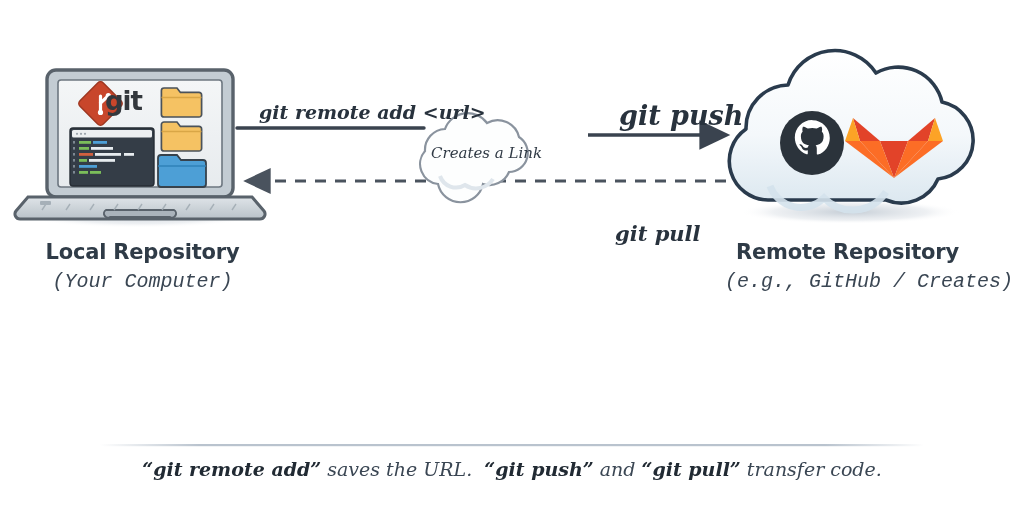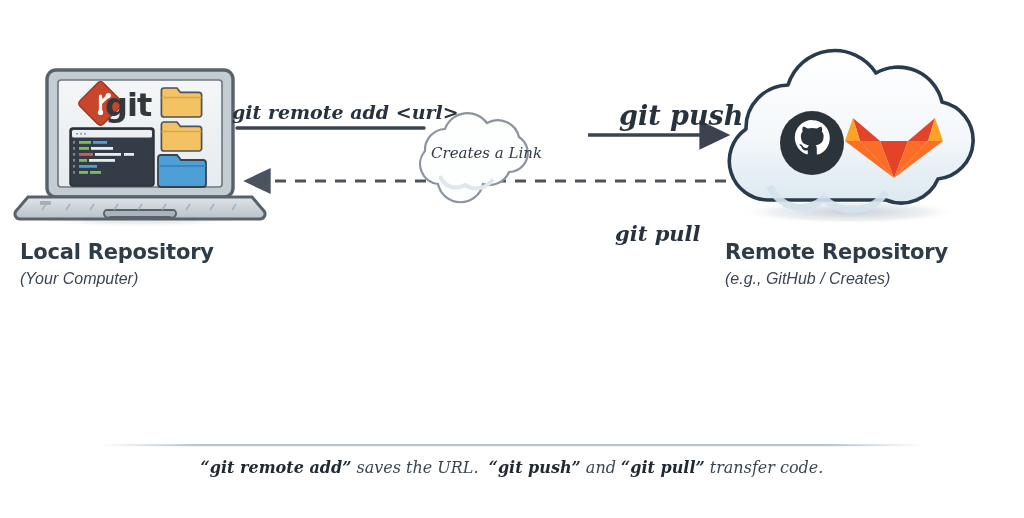--- a/index.html
+++ b/index.html
@@ -15,45 +15,45 @@
     position: relative;
   }
   #canvas {
     position: absolute;
     inset: 0;
     width: 1024px;
     height: 518px;
   }
   .lbl {
     position: absolute;
-    text-align: left;
+    text-align: center;
     color: #2f3b47;
     white-space: nowrap;
   }
   .lbl-title {
     font-family: "DejaVu Sans", sans-serif;
     font-weight: bold;
     font-size: 21px;
     letter-spacing: -0.2px;
   }
   .lbl-sub {
-    font-family: Liberation Sans, sans-serif;
+    font-family: Liberation Mono, monospace;
     font-style: italic;
-    font-size: 16px;
+    font-size: 20px;
     color: #3a4653;
   }
   .arrow-lbl {
     position: absolute;
     font-family: "DejaVu Serif", serif;
     font-style: italic;
     font-weight: bold;
     color: #28323d;
     white-space: nowrap;
   }
-  #lbl-remote-add { font-size: 19px; left: 232px; top: 101px; }
+  #lbl-remote-add { font-size: 19px; left: 259px; top: 101px; }
   #lbl-push { font-size: 27px; left: 619px; top: 100px; }
   #lbl-pull { font-size: 21px; left: 615px; top: 194px; margin-top: 27px; }
   #lbl-cloudlink {
     position: absolute;
     left: 431px; top: 144px;
     font-family: "DejaVu Serif", serif;
     font-style: italic;
     font-size: 15px;
     color: #303a45;
     white-space: nowrap;
@@ -63,34 +63,34 @@
   #remote-title{ left: 725px; top: 240px; width: 245px; }
   #remote-sub  { left: 725px; top: 270px; width: 245px; }
 
   #caption {
     position: absolute;
     left: 0; top: 458px;
     width: 1024px;
     text-align: center;
     font-family: "DejaVu Serif", serif;
     font-style: italic;
-    font-size: 16px;
+    font-size: 19px;
     color: #3a4653;
     white-space: nowrap;
   }
   #caption b {
     font-weight: bold;
     color: #212a33;
   }
   #gitword {
     position: absolute;
     left: 105px; top: 86px;
     font-family: "DejaVu Sans", sans-serif;
     font-weight: bold;
-    font-size: 32px;
+    font-size: 26px;
     color: #33383d;
     letter-spacing: -1px;
   }
 </style>
 </head>
 <body>
 
 <svg id="canvas" viewBox="0 0 1024 518" xmlns="http://www.w3.org/2000/svg">
   <defs>
     <linearGradient id="cloudGrad" x1="0" y1="0" x2="0" y2="1">

